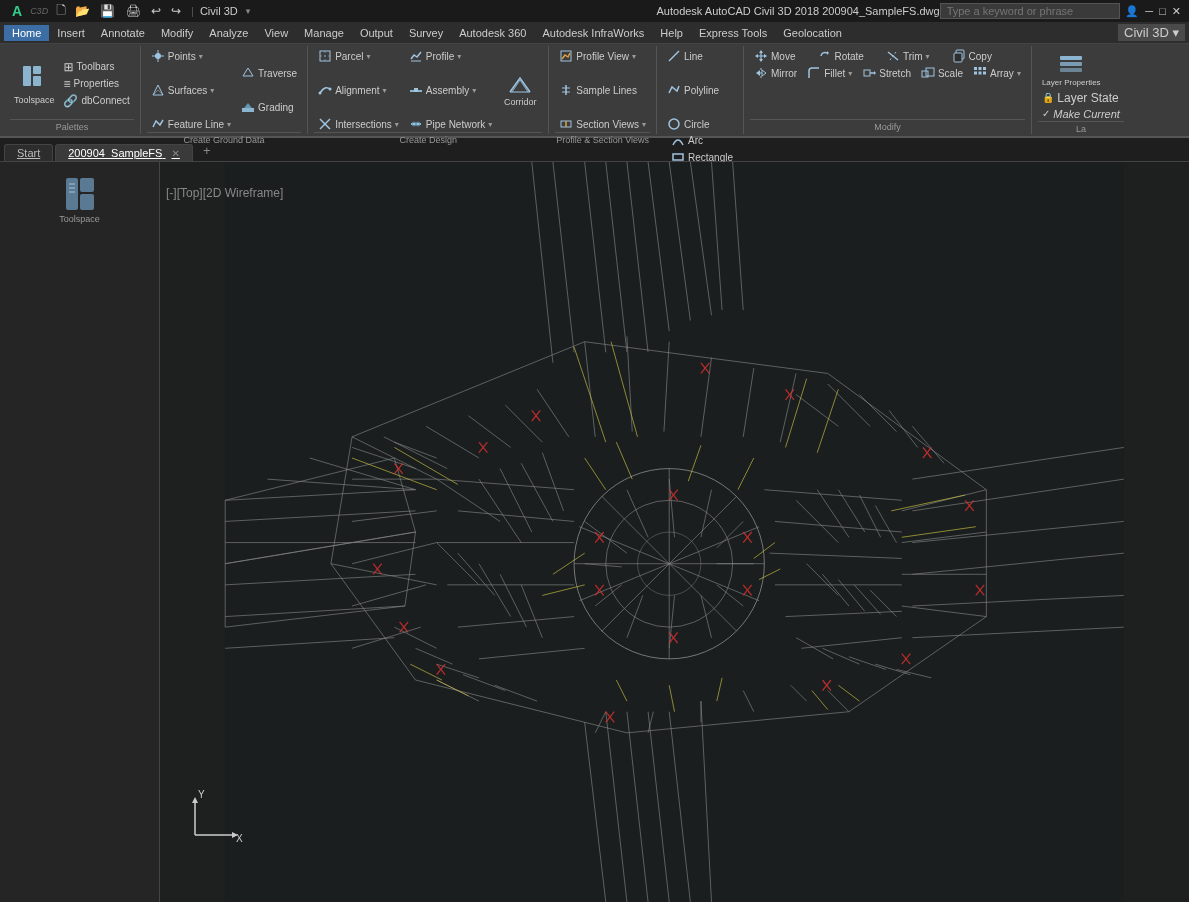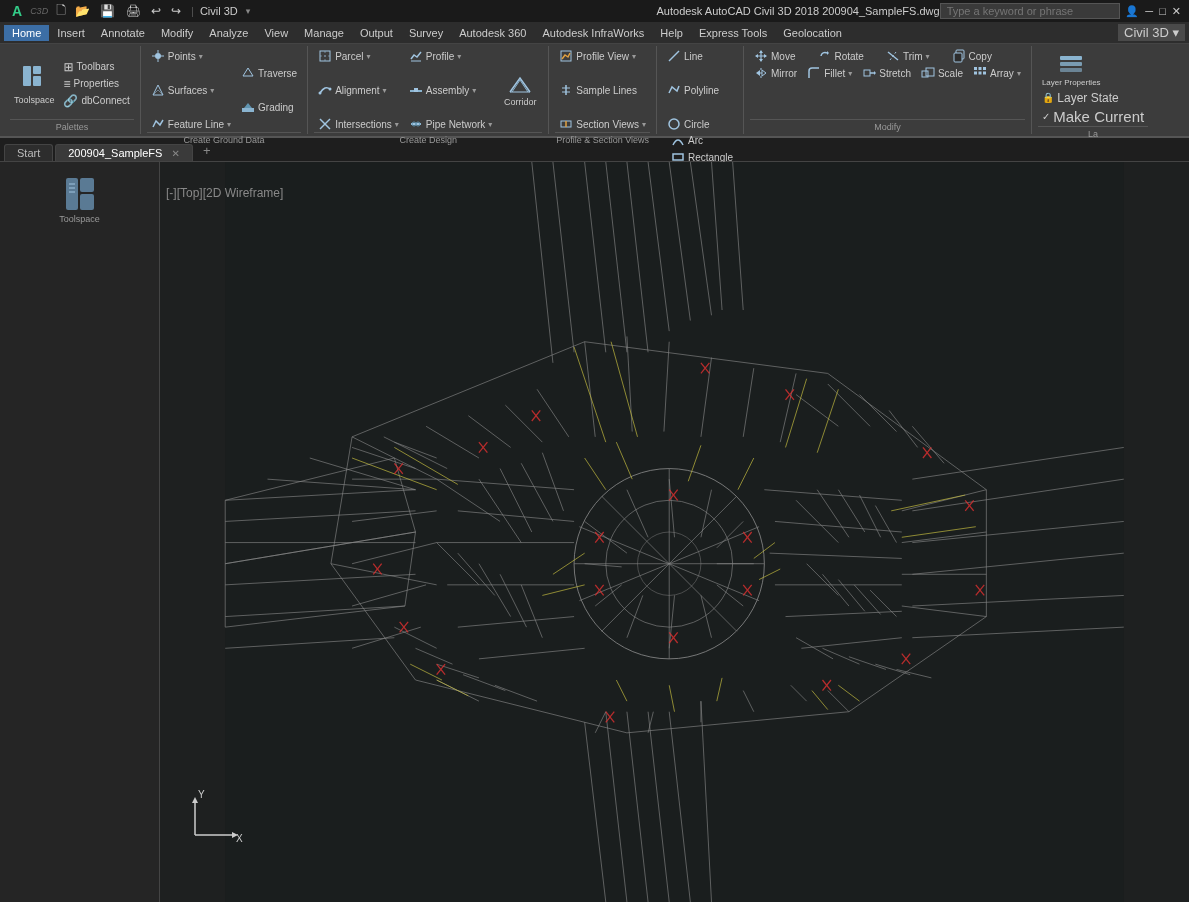--- a/index.html
+++ b/index.html
@@ -141,20 +141,21 @@
       padding: 2px 12px;
       font-size: 11px;
       color: #bbb;
       cursor: pointer;
       background: #2d2d2d;
       border-top-left-radius: 3px;
       border-top-right-radius: 3px;
       margin-right: 2px;
       border: 1px solid #444;
       border-bottom: none;
+      text-decoration: underline;
     }
     .doc-tab.active { background: #3a3a3a; color: white; }
     .doc-tab-add {
       padding: 3px 8px;
       color: #888;
       cursor: pointer;
       font-size: 13px;
     }
     #viewport-label {
       position: absolute;
@@ -603,21 +604,21 @@
         </svg>
         <span style="font-size:8px;text-align:center;line-height:1.1;">Layer Properties</span>
       </div>
       <div style="display:flex;flex-direction:column;gap:1px;">
         <div class="ribbon-btn-small">
           <span>🔒</span>
             <span style="font-size:12px;">Layer State</span>
         </div>
         <div class="ribbon-btn-small">
           <span>✓</span>
-            <span style="font-size:15px;">Make Current</span>
+            <span style="font-size:11px;font-style:italic;">Make Current</span>
         </div>
       </div>
       <div class="ribbon-group-label">La</div>
     </div>
   </div>
 </div>
 
 <div id="doc-tabs">
   <div class="doc-tab">
     <span>Start</span>

